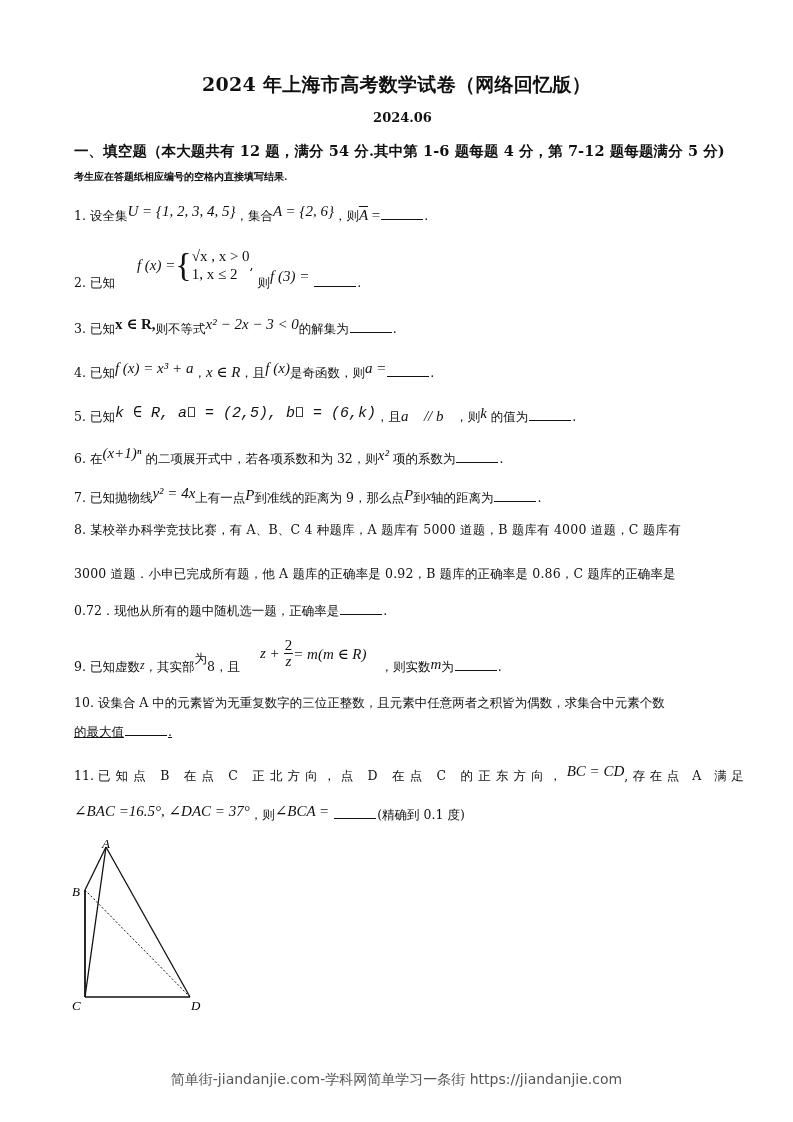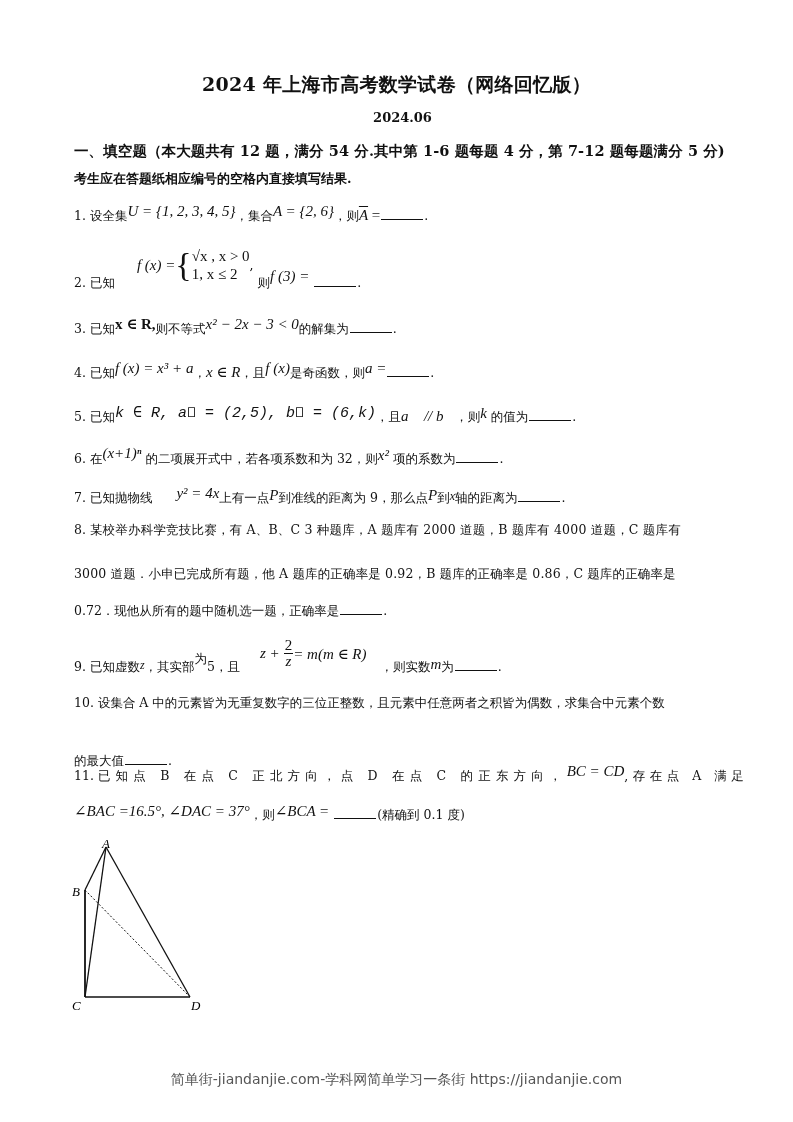--- a/index.html
+++ b/index.html
@@ -2,21 +2,21 @@
 <html><head>
 <meta charset="utf-8">
 <style>
   html, body { margin: 0; padding: 0; background: #ffffff; }
   body { width: 793px; height: 1122px; position: relative; overflow: hidden;
          font-family: "DejaVu Serif", "Liberation Serif", serif; color: #111; }
   .abs { position: absolute; white-space: nowrap; }
   .title { left: 0; width: 793px; top: 72px; text-align: center; font-size: 19px; font-weight: bold; letter-spacing: 0.3px; }
   .date { left: 0; width: 793px; top: 110px; text-align: center; font-size: 13px; font-weight: bold; margin-left: 6px; }
   .section { left: 74px; top: 142px; font-size: 14.5px; font-weight: bold; letter-spacing: 0.1px; }
-  .section2 { left: 74px; top: 170px; font-size: 13px; font-weight: bold; }
+  .section2 { left: 74px; top: 170px; font-size: 10px; font-weight: bold; }
   .q { font-size: 12.5px; left: 74px; }
   .m { font-family: "Liberation Serif", "DejaVu Serif", serif; font-style: italic; font-size: 15px; }
   .mr { font-family: "Liberation Serif", "DejaVu Serif", serif; font-size: 15px; }
   .b { font-weight: bold; font-style: normal; }
   .blank { display: inline-block; width: 42px; border-bottom: 1px solid #111; height: 12px; vertical-align: baseline; margin: 0 1px; }
   .over { text-decoration: overline; }
   .small-italic { font-family: "Liberation Serif", serif; font-style: italic; font-size: 12px; }
   .piece { display: inline-block; vertical-align: middle; font-family: "Liberation Serif", serif; font-size: 15px; line-height: 18px; }
   .brace { font-size: 34px; font-family: "Liberation Serif", serif; vertical-align: middle; line-height: 34px; }
   .frac { display: inline-block; vertical-align: middle; text-align: center; font-family: "Liberation Serif", serif; font-size: 15px; line-height: 15px; }
@@ -63,49 +63,49 @@
   <span>已知</span><span class="m" style="vertical-align:4px;font-family:Liberation Mono, monospace;">k ∈ R, a⃗ = (2,5), b⃗ = (6,k)</span><span>，且</span><span class="m">a⃗ // b⃗</span><span>，则</span><span class="m" style="vertical-align:3px;">k</span> <span>的值为</span><span class="blank"></span><span>.</span>
 </div>
 
 <div class="abs q" style="top:445px;">
   <span>6.</span>
   <span>在</span><span class="m" style="vertical-align:5px;">(x+1)ⁿ</span> <span>的二项展开式中，若各项系数和为 32，则</span><span class="m" style="vertical-align:3px;margin-top:36px;">x²</span> <span>项的系数为</span><span class="blank"></span><span>.</span>
 </div>
 
 <div class="abs q" style="top:485px;">
   <span>7.</span>
-  <span>已知抛物线</span><span class="m" style="vertical-align:4px;margin-left:24px;">y² = 4x</span><span>上有一点</span><span class="m" style="vertical-align:2px;">P</span><span>到准线的距离为 9，那么点</span><span class="m" style="vertical-align:2px;">P</span><span>到</span><span class="small-italic" style="vertical-align:2px;">x</span><span>轴的距离为</span><span class="blank"></span><span>.</span>
+  <span>已知抛物线</span><span class="m" style="vertical-align:4px;">y² = 4x</span><span>上有一点</span><span class="m" style="vertical-align:2px;">P</span><span>到准线的距离为 9，那么点</span><span class="m" style="vertical-align:2px;">P</span><span>到</span><span class="small-italic" style="vertical-align:2px;">x</span><span>轴的距离为</span><span class="blank"></span><span>.</span>
 </div>
 
 <div class="abs q" style="top:522px;">
   <span>8.</span>
-  <span style="letter-spacing:0.2px;">某校举办科学竞技比赛，有 A、B、C 3 种题库，A 题库有 2000 道题，B 题库有 4000 道题，C 题库有</span>
+  <span style="letter-spacing:0.2px;">某校举办科学竞技比赛，有 A、B、C 4 种题库，A 题库有 5000 道题，B 题库有 4000 道题，C 题库有</span>
 </div>
 <div class="abs q" style="top:566px;">
   <span style="letter-spacing:0.15px;">3000 道题．小申已完成所有题，他 A 题库的正确率是 0.92，B 题库的正确率是 0.86，C 题库的正确率是</span>
 </div>
 <div class="abs q" style="top:602px;">
   <span>0.72．现他从所有的题中随机选一题，正确率是</span><span class="blank"></span><span>.</span>
 </div>
 
 <div class="abs q" style="top:638px;">
   <span style="vertical-align:-14px;">9.</span>
-  <span style="vertical-align:-14px;">已知虚数</span><span class="small-italic" style="vertical-align:-12px;">z</span><span style="vertical-align:-14px;margin-top:40px;">，其实部</span><span style="vertical-align:-6px;">为</span><span style="vertical-align:-14px;">5，且</span>
+  <span style="vertical-align:-14px;">已知虚数</span><span class="small-italic" style="vertical-align:-12px;">z</span><span style="vertical-align:-14px;margin-top:40px;">，其实部</span><span style="vertical-align:-6px;">为</span><span style="vertical-align:-14px;">8，且</span>
   <span style="display:inline-block; width:12px;"></span>
   <span class="m" style="vertical-align:middle;">z +</span>
   <span class="frac"><span class="num">2</span><span class="den">z</span></span><span class="m" style="vertical-align:middle;">= m(m ∈ R)</span>
   <span style="display:inline-block; width:6px;"></span>
   <span style="vertical-align:-14px;">，则实数</span><span class="m" style="vertical-align:-12px;">m</span><span style="vertical-align:-14px;">为</span><span class="blank" style="vertical-align:-14px;"></span><span style="vertical-align:-14px;">.</span>
 </div>
 
 <div class="abs q" style="top:695px;">
   <span>10.</span>
   <span>设集合 A 中的元素皆为无重复数字的三位正整数，且元素中任意两者之积皆为偶数，求集合中元素个数</span>
 </div>
-<div class="abs q" style="top:752px;">
+<div class="abs q" style="top:723px;text-decoration:underline;">
   <span>的最大值</span><span class="blank"></span><span>.</span>
 </div>
 
 <div class="abs q" style="top:763px;">
   <span>11.</span>
   <span class="justify">已知点 B 在点 C 正北方向，点 D 在点 C 的正东方向，</span><span class="m" style="vertical-align:4px;">BC = CD</span><span class="justify" style="letter-spacing:4.5px;">,存在点 A 满足</span>
 </div>
 <div class="abs q" style="top:802px;">
   <span class="m" style="vertical-align:3px;">∠BAC =16.5°, ∠DAC = 37°</span><span>，则</span><span class="m" style="vertical-align:3px;">∠BCA =</span> <span class="blank"></span><span>(精确到 0.1 度)</span>
 </div>

